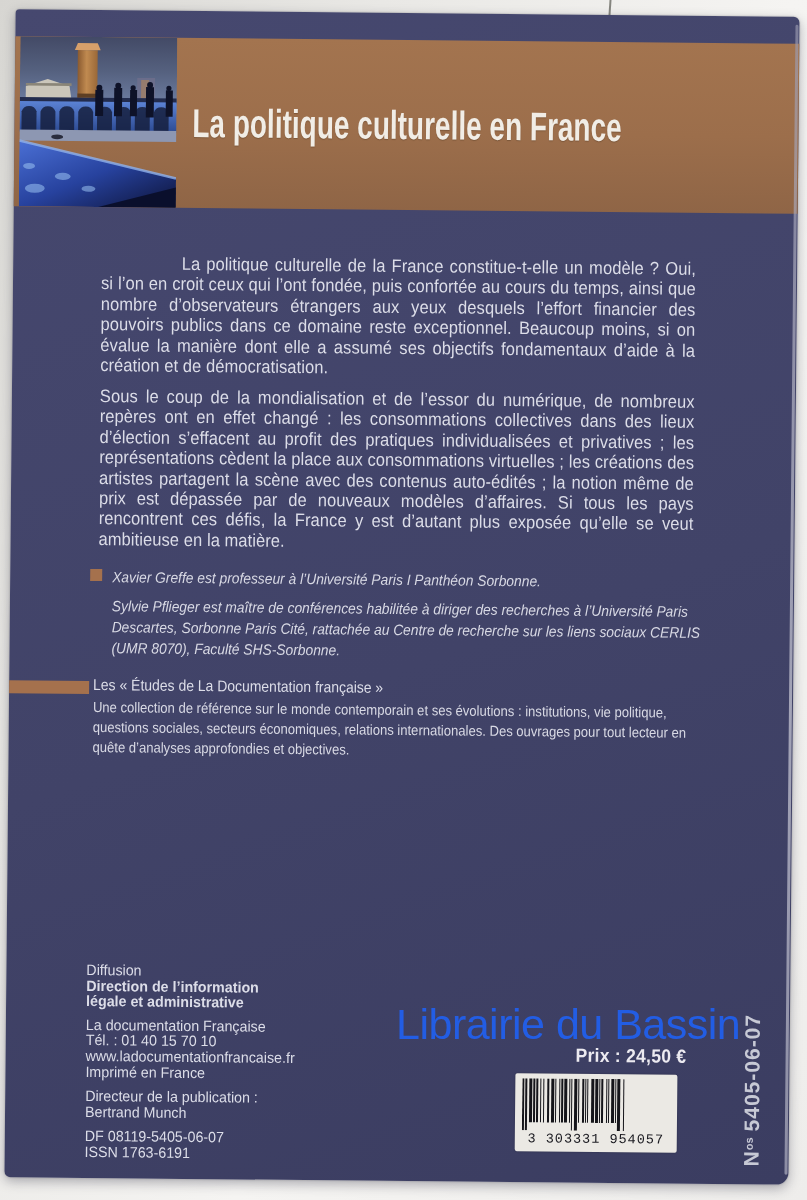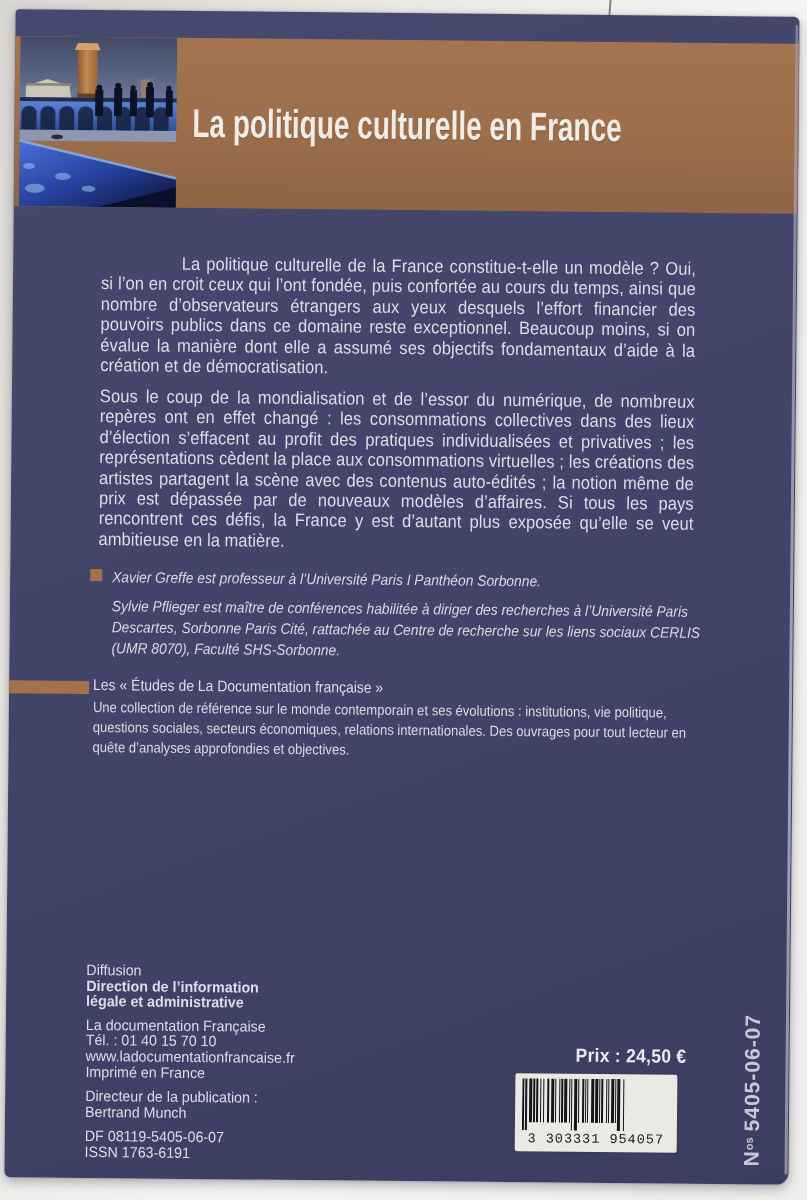--- a/index.html
+++ b/index.html
@@ -271,13 +271,14 @@
       <div class="barcode-digits">3 303331 954057</div>
     </div>
 
     <div class="edition">
       <span>N</span><sup>os</sup><span class="num">5405-06-07</span>
     </div>
 
     <div class="book-edge"></div>
   </div>
 
+  <div class="watermark">Librairie du Bassin</div>
 </div>
 
 </body></html>

